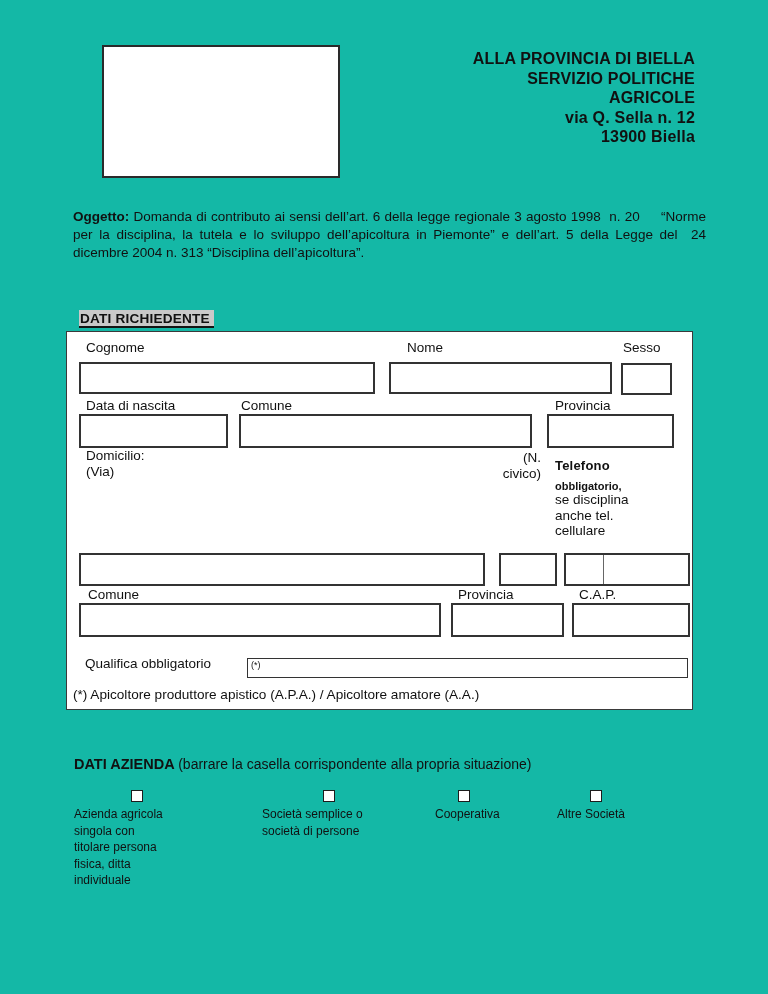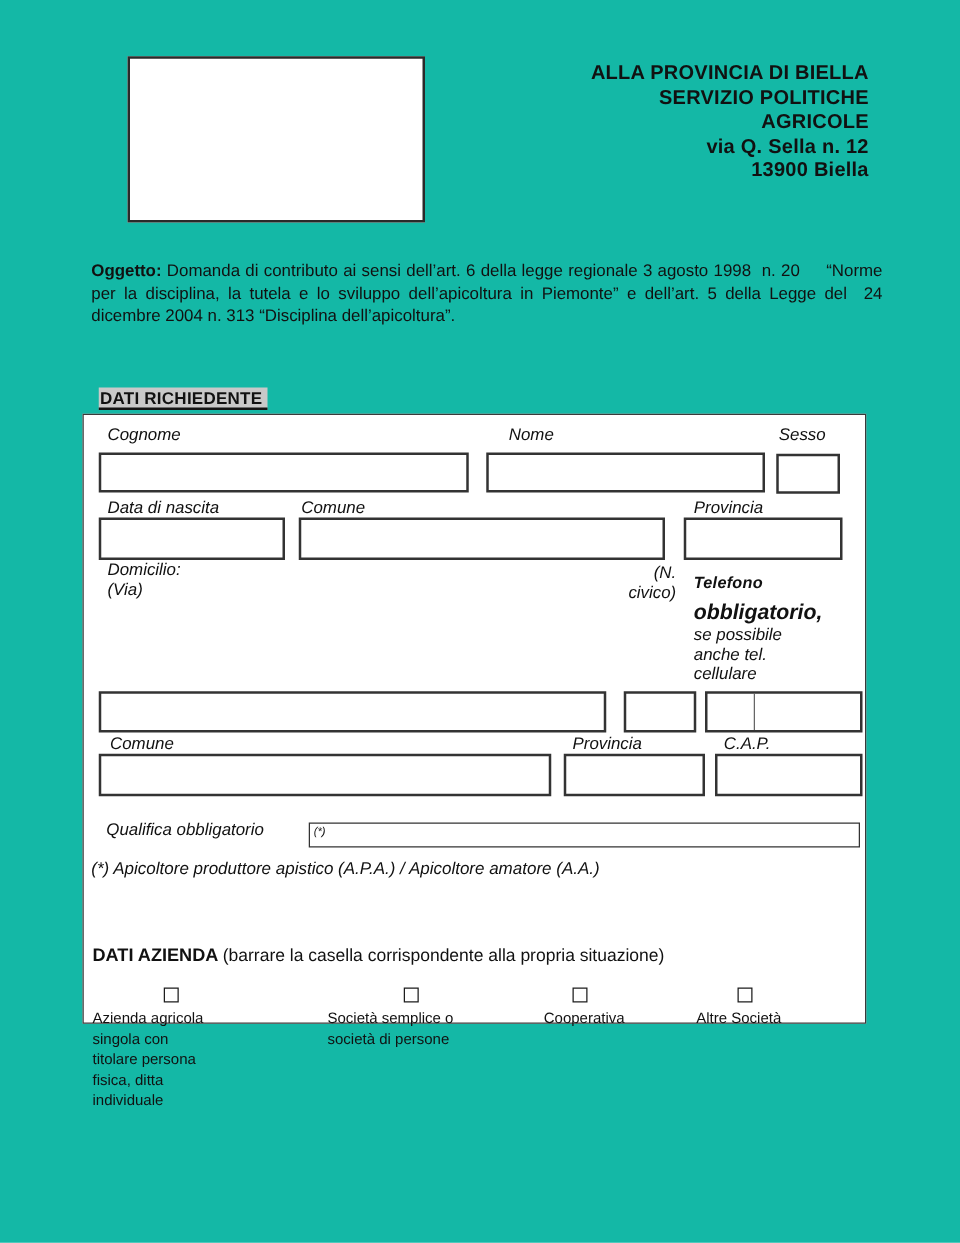--- a/index.html
+++ b/index.html
@@ -13,31 +13,31 @@
                font-weight:bold; font-size:16px; line-height:19.5px; letter-spacing:.2px; }
 
   .subject { position:absolute; left:73px; top:208px; width:633px;
              font-size:13.5px; line-height:18px; text-align:justify; white-space:pre-wrap; }
   .subject .lbl { font-weight:bold; }
 
   .section-title { position:absolute; left:79px; top:310px; font-size:13.6px; font-weight:bold;
                    background:#c9c9c9; padding:1px 4px 0 1px; border-bottom:2.5px solid #141414;
                    letter-spacing:.2px; }
 
-  .form-box { position:absolute; left:66px; top:331px; width:627px; height:488px;
-              border:1.5px solid #3a3a3a; background:#fff;font-style:italic; }
+  .form-box { position:absolute; left:66px; top:331px; width:627px; height:379px;
+              border:1.5px solid #3a3a3a; background:#fff; }
   .form-box .lab { position:absolute; font-size:13.5px; white-space:nowrap; }
   .fbox { position:absolute; border:2px solid #333; background:#fff; }
 
   .dom-label { position:absolute; left:19px; top:116px; font-size:13.5px; line-height:16px; }
   .ncivico   { position:absolute; left:402px; top:118px; width:72px; text-align:right;
                font-size:13.5px; line-height:16px; }
   .tel-block { position:absolute; left:488px; top:126px; }
   .tel-title { font-size:13px; font-weight:bold; letter-spacing:.2px; }
-  .tel-bold  { font-size:17px; font-weight:bold; margin-top:7px; }
+  .tel-bold  { font-size:11px; font-weight:bold; margin-top:7px; }
   .tel-note  { font-size:13.5px; line-height:15.5px; }
 
   .tel-split { position:absolute; left:37px; top:0; bottom:0; width:1px; background:#666; }
 
   .qual-box { position:absolute; left:180px; top:326px; width:441px; height:20px;
               border:1.5px solid #333; font-size:9px; padding:1px 0 0 3px; }
   .footnote { position:absolute; left:6px; top:355px; font-size:13.6px; }
 
   .azienda-title { position:absolute; left:74px; top:756px; font-size:14.5px; font-weight:bold; }
   .azienda-title .sub { font-size:14px; font-weight:normal; letter-spacing:0; }
@@ -88,21 +88,21 @@
     </div>
 
     <div class="ncivico">
       <div>(N.</div>
       <div>civico)</div>
     </div>
 
     <div class="tel-block">
       <div class="tel-title">Telefono</div>
       <div class="tel-bold">obbligatorio,</div>
-      <div class="tel-note">se possibile</div>
+      <div class="tel-note">se disciplina</div>
       <div class="tel-note">anche tel.</div>
       <div class="tel-note">cellulare</div>
     </div>
 
     <div class="fbox" style="left:12px;  top:221px; width:406px; height:33px;"></div>
     <div class="fbox" style="left:432px; top:221px; width:58px;  height:33px;"></div>
     <div class="fbox" style="left:497px; top:221px; width:126px; height:33px;">
       <div class="tel-split"></div>
     </div>
 

